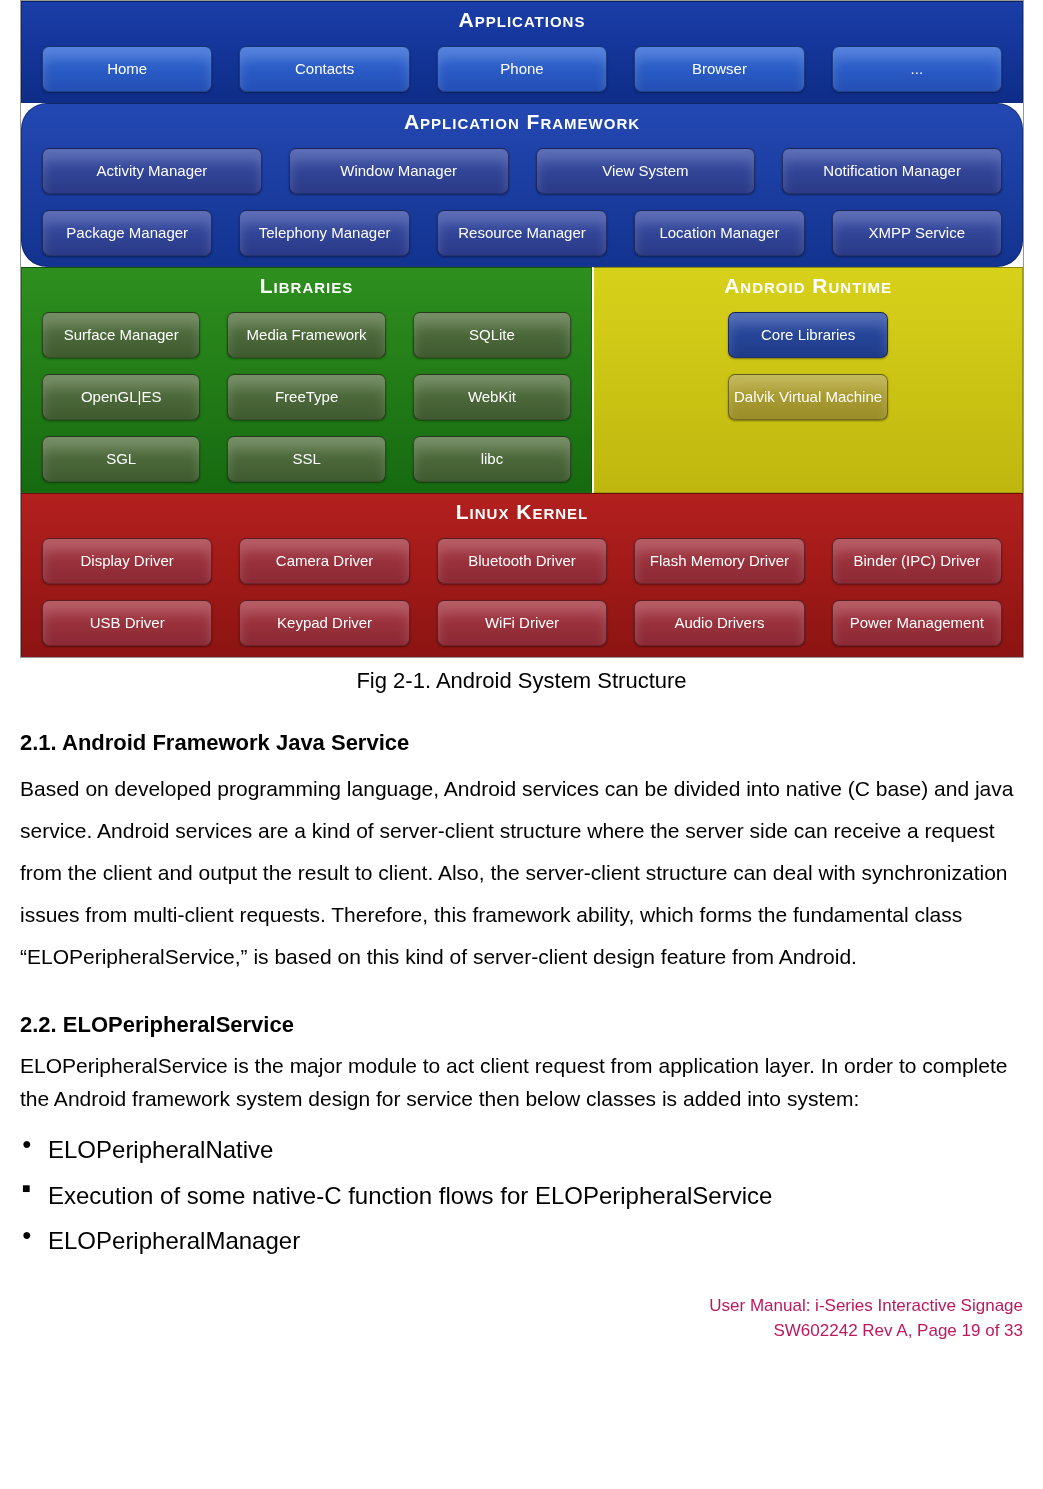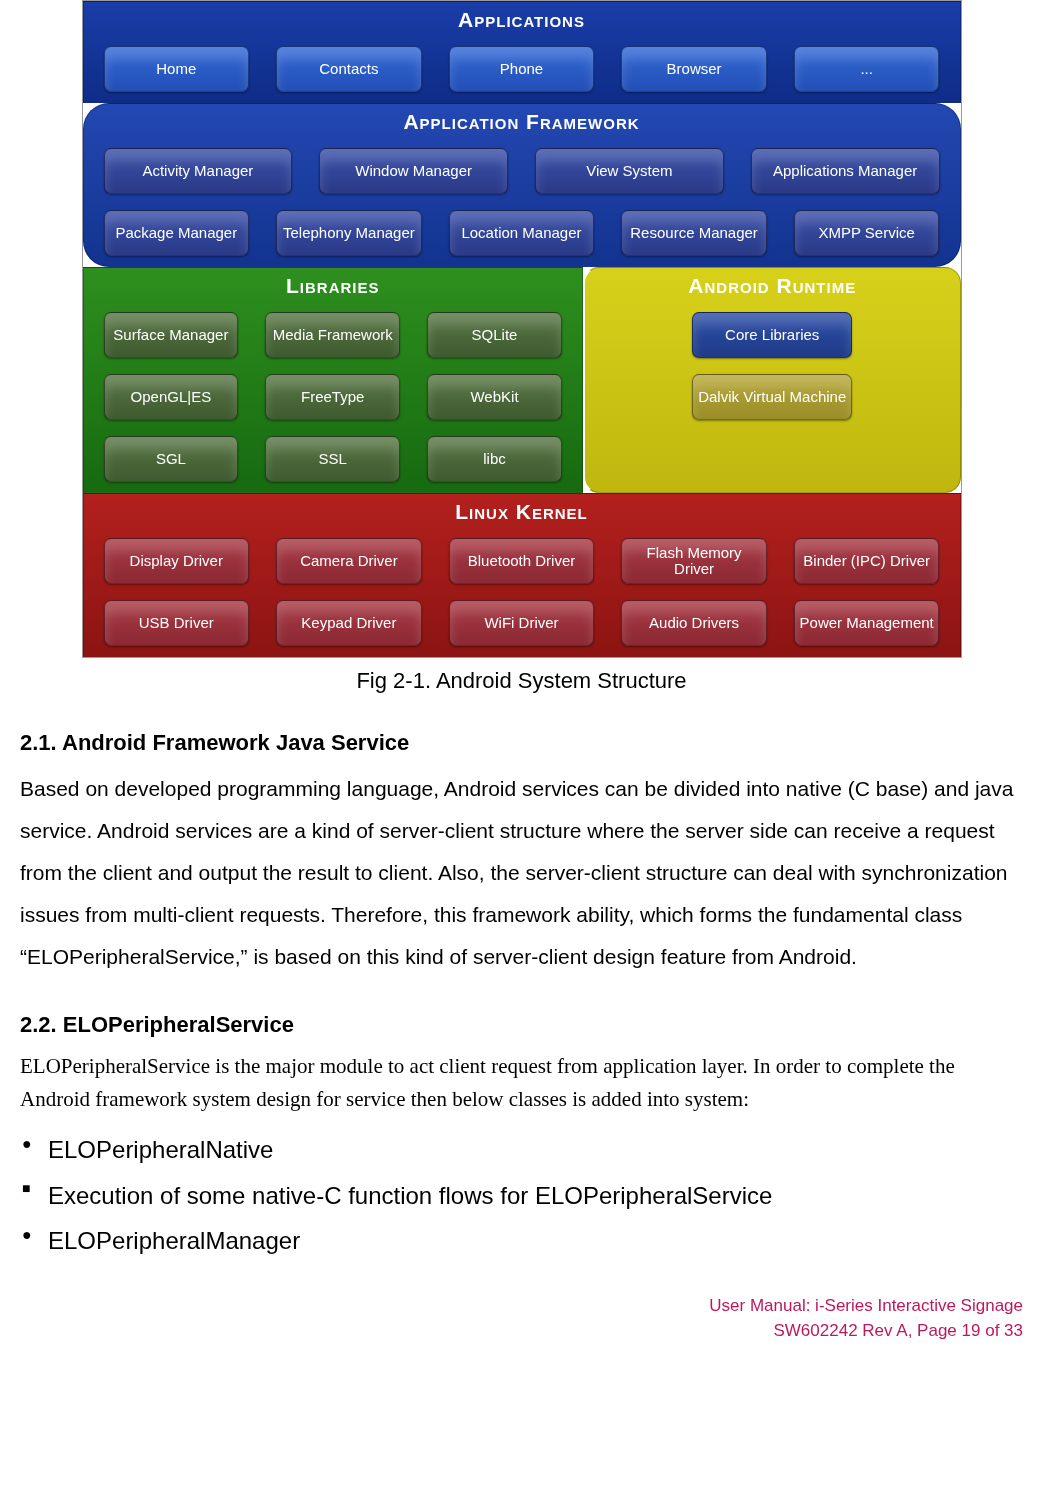--- a/index.html
+++ b/index.html
@@ -4,21 +4,21 @@
 <style>
   * { box-sizing: border-box; margin: 0; padding: 0; }
   body {
     width: 1043px;
     font-family: Arial, Helvetica, sans-serif;
     color: #000;
     background: #fff;
     padding: 0 20px 30px 20px;
   }
   .diagram {
-    width: 880px;
+    width: 1004px;
     margin: 0 auto;
     border: 1px solid #999;
   }
   .section {
     border: 1px solid rgba(0,0,0,.25);
   }
   .sec-title {
     text-align: center;
     color: #fff;
     font-size: 21px;
@@ -57,42 +57,41 @@
   .libs-bg   { background: linear-gradient(#2e8f1e,#166a10); }
   .libs-chip { background: linear-gradient(#5a7746,#3e5a2f); }
   .rt-bg     { background: linear-gradient(#d8d11a,#bfb70e); }
   .rt-chip1  { background: linear-gradient(#2f4fa8,#1e3a88); }
   .rt-chip2  { background: linear-gradient(#b7a93a,#9a8d29); }
   .kern-bg   { background: linear-gradient(#b3201e,#8c1412); }
   .kern-chip { background: linear-gradient(#a83a45,#8b2934); }
 
   .split { display:flex; }
   .split-left { flex: 0 0 57%; }
-  .split-right { flex: 1; border-left: 2px solid #fff; border-radius: 16px; }
+  .split-right { flex: 1; border-left: 2px solid #fff; }
 
   .fig-caption {
     text-align: center;
     font-size: 22px;
     margin: 10px 0 36px;
   }
   .heading {
     font-weight: 700;
     font-size: 22px;
     margin: 0 0 12px;
   }
   .para {
     font-size: 21px;
     line-height: 2.0;
     margin-bottom: 34px;
   }
   .para2 {
     font-size: 21px;
     line-height: 1.55;
     margin-bottom: 12px;
-    font-family: Liberation Serif, serif;
   }
   ul.bullets {
     list-style: none;
     padding: 0;
     margin: 0 0 20px 0;
   }
   ul.bullets li {
     font-size: 24px;
     line-height: 1.9;
     padding-left: 28px;
@@ -131,27 +130,27 @@
       <div class="chip apps-chip">...</div>
     </div>
   </div>
 
   <div class="section fw-bg">
     <div class="sec-title">Application Framework</div>
     <div class="row">
       <div class="chip fw-chip">Activity Manager</div>
       <div class="chip fw-chip">Window Manager</div>
       <div class="chip fw-chip">View System</div>
-      <div class="chip fw-chip">Applications Manager</div>
+      <div class="chip fw-chip">Notification Manager</div>
     </div>
     <div class="row">
       <div class="chip fw-chip">Package Manager</div>
       <div class="chip fw-chip">Telephony Manager</div>
+      <div class="chip fw-chip">Resource Manager</div>
       <div class="chip fw-chip">Location Manager</div>
-      <div class="chip fw-chip">Resource Manager</div>
       <div class="chip fw-chip">XMPP Service</div>
     </div>
   </div>
 
   <div class="split">
     <div class="section libs-bg split-left">
       <div class="sec-title">Libraries</div>
       <div class="row">
         <div class="chip libs-chip">Surface Manager</div>
         <div class="chip libs-chip">Media Framework</div>

